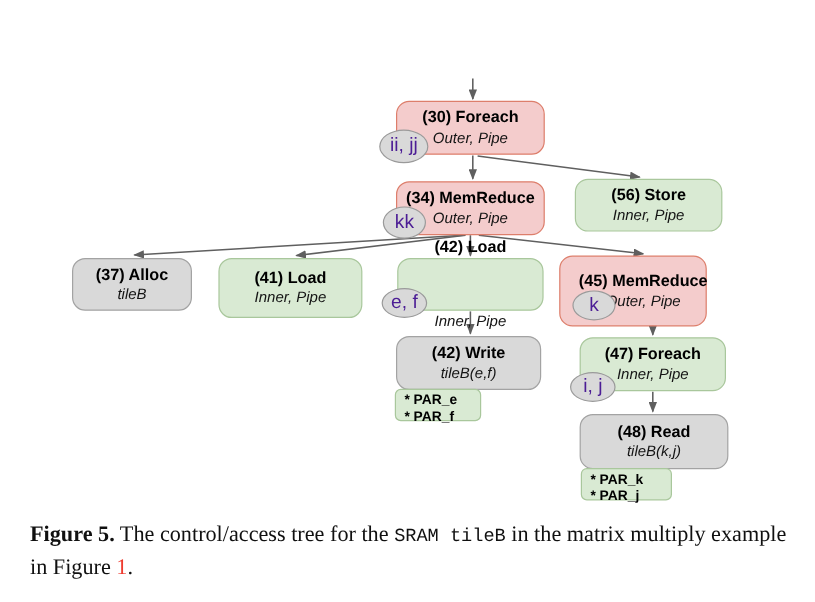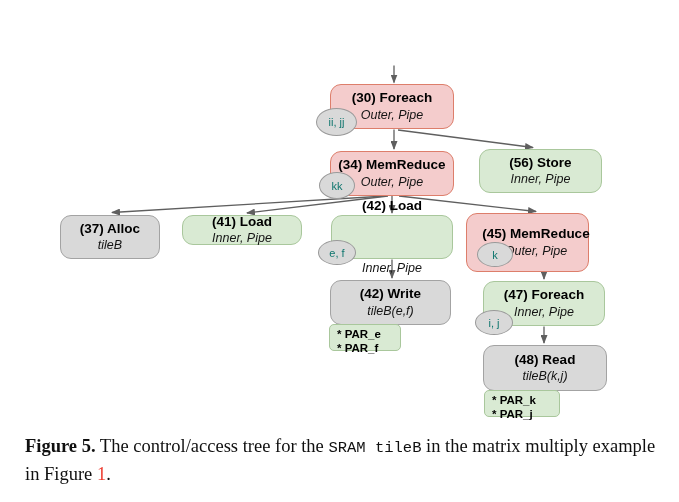--- a/index.html
+++ b/index.html
@@ -42,22 +42,22 @@
 
   .badge {
     position: absolute;
     box-sizing: border-box;
     background: var(--gray-fill, #d9d9d9);
     border: 1px solid #9a9a9a;
     border-radius: 50%;
     display: flex;
     justify-content: center;
     align-items: center;
-    font-size: 11px;
-    color: #0f766e;
+    font-size: 16px;
+    color: #4c1d95;
     z-index: 2;
     white-space: nowrap;
   }
   .parbox {
     position: absolute;
     box-sizing: border-box;
     background: var(--green-fill, #d9ead3);
     border: 1px solid var(--green-border, #a9c79c);
     border-radius: 5px;
     padding: 2px 6px 2px 7px;
@@ -121,21 +121,21 @@
   <div class="node green" style="left:479px;top:149px;width:123px;height:44px;">
     <div class="title">(56) Store</div>
     <div class="sub">Inner, Pipe</div>
   </div>
 
   <div class="node gray" style="left:60px;top:215px;width:100px;height:44px;">
     <div class="title">(37) Alloc</div>
     <div class="sub">tileB</div>
   </div>
 
-  <div class="node green" style="left:182px;top:215px;width:120px;height:30px;">
+  <div class="node green" style="left:182px;top:215px;width:120px;height:50px;">
     <div class="title">(41) Load</div>
     <div class="sub">Inner, Pipe</div>
   </div>
 
   <div class="node green" style="left:331px;top:215px;width:122px;height:44px;gap:45px;">
     <div class="title">(42) Load</div>
     <div class="sub">Inner, Pipe</div>
   </div>
   <div class="badge" style="left:318px;top:240px;width:38px;height:25px;">e, f</div>
 

